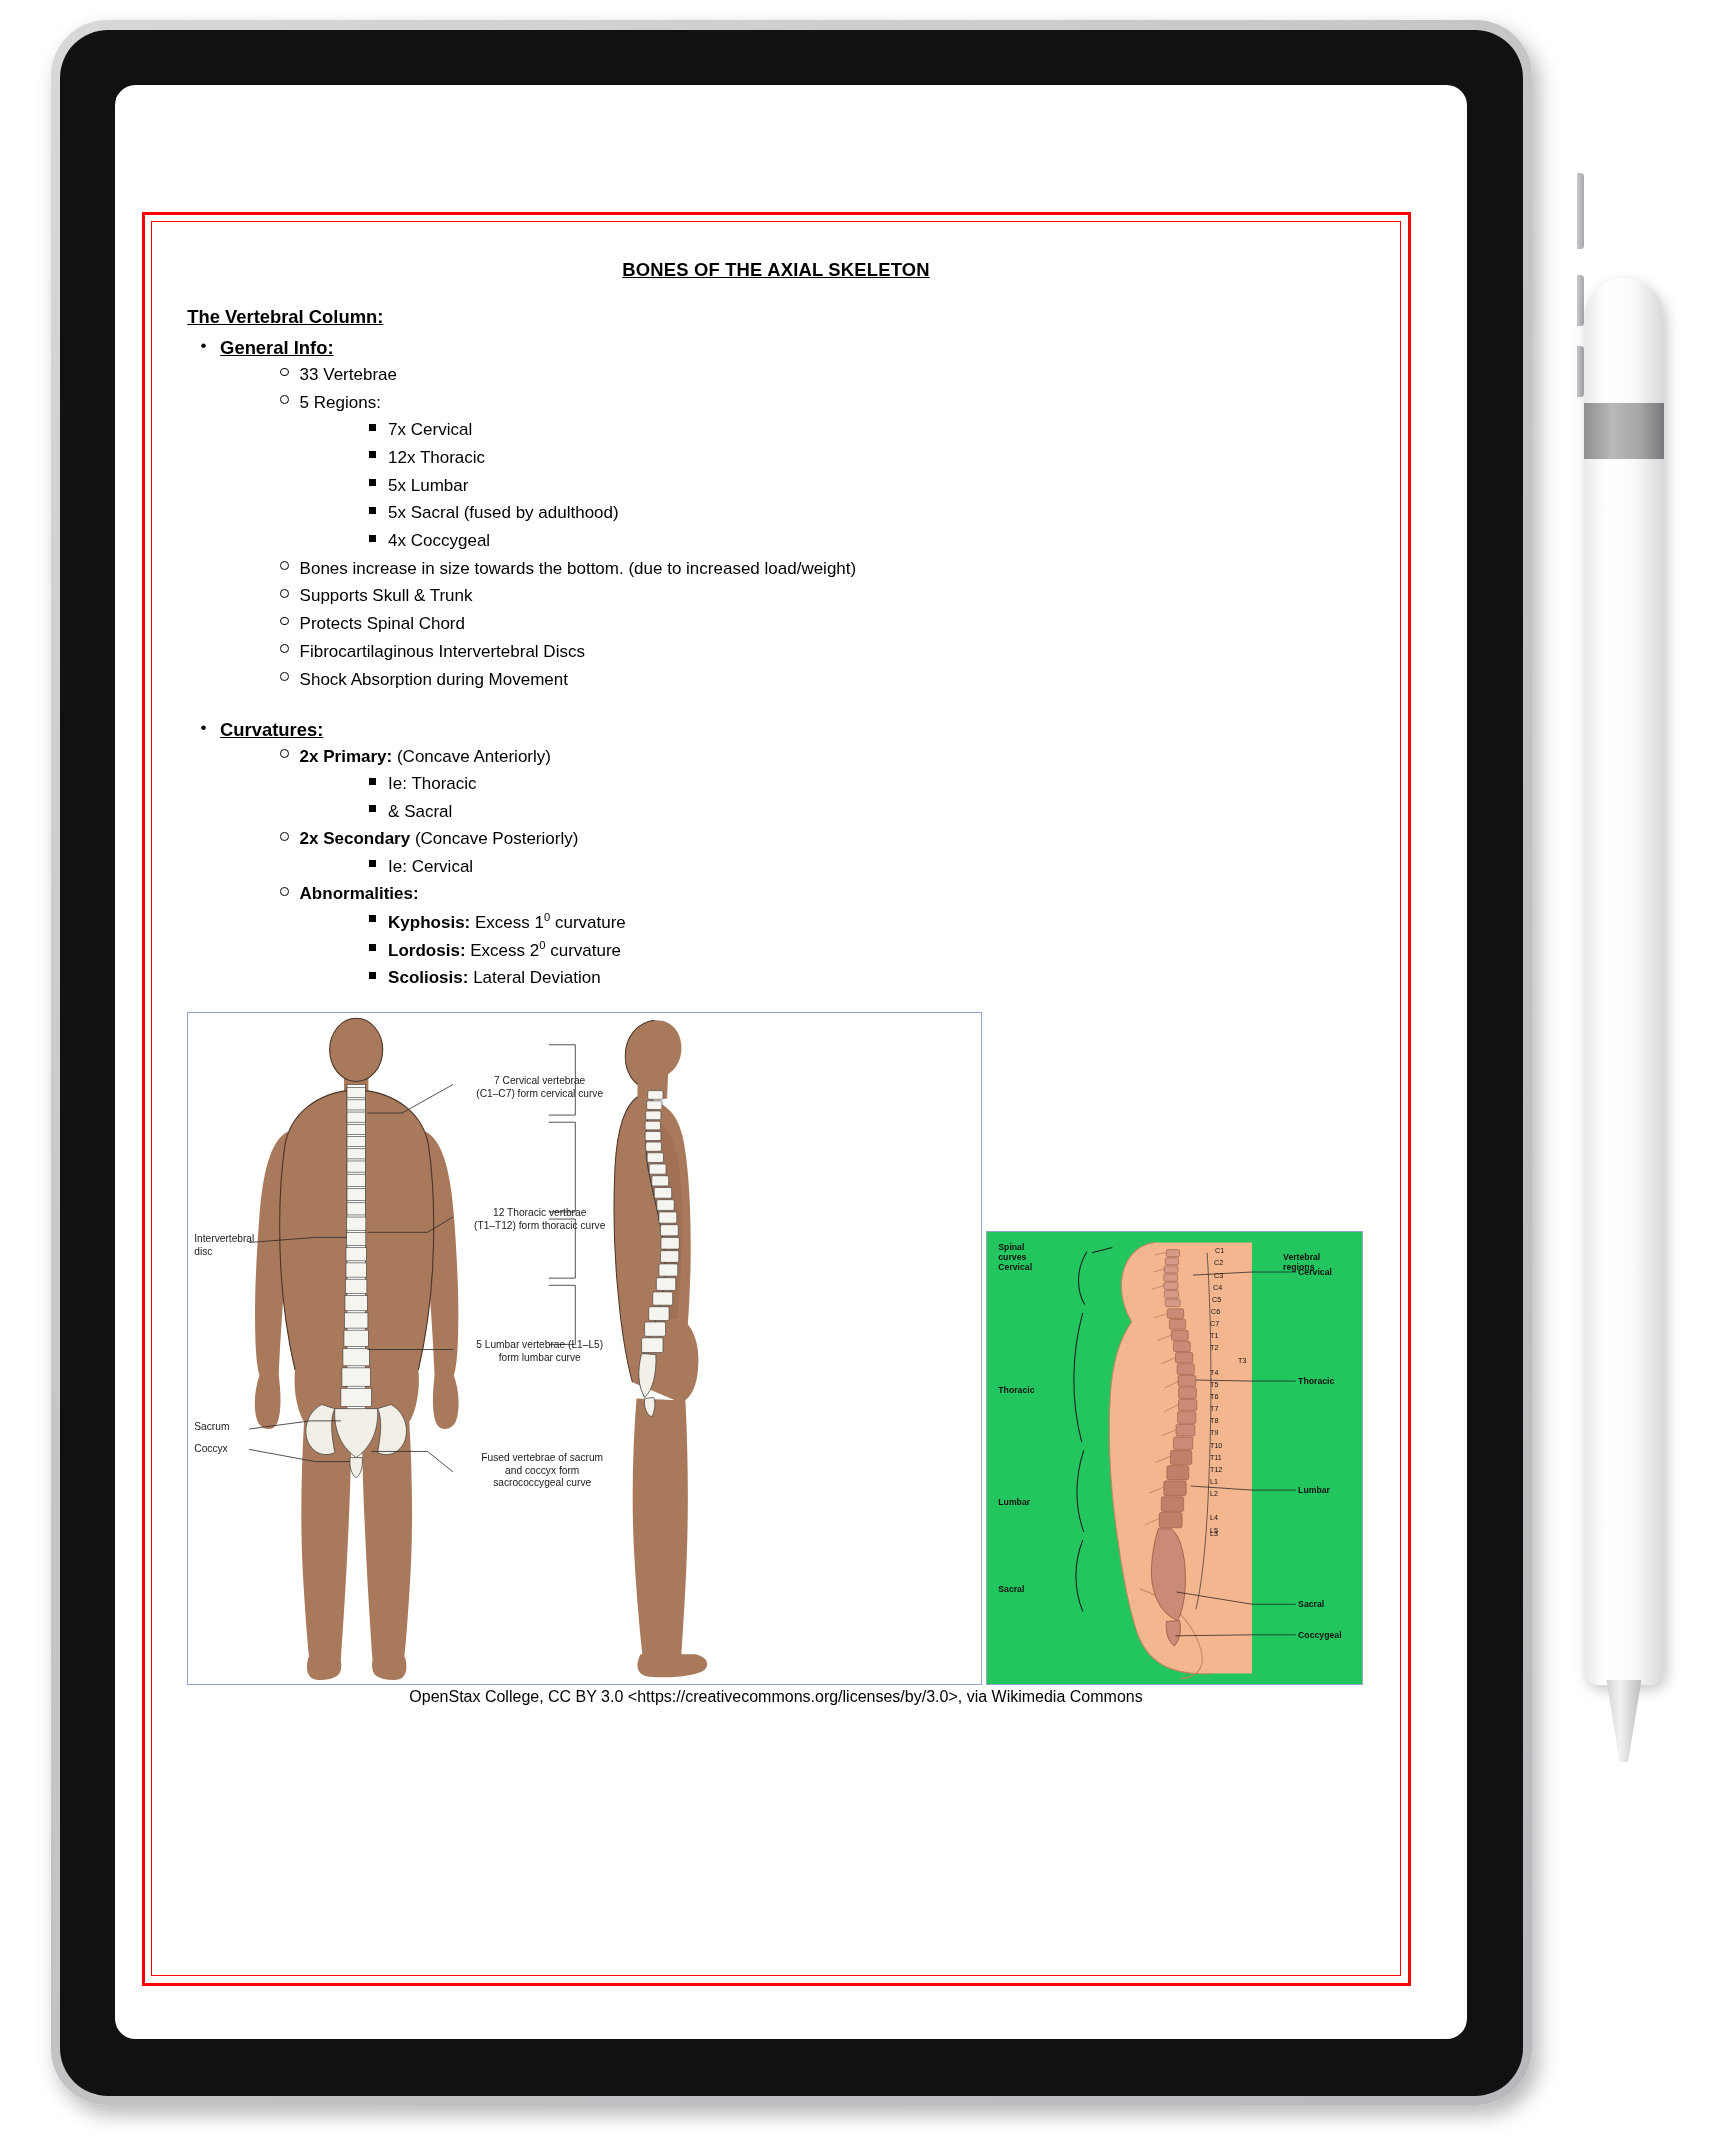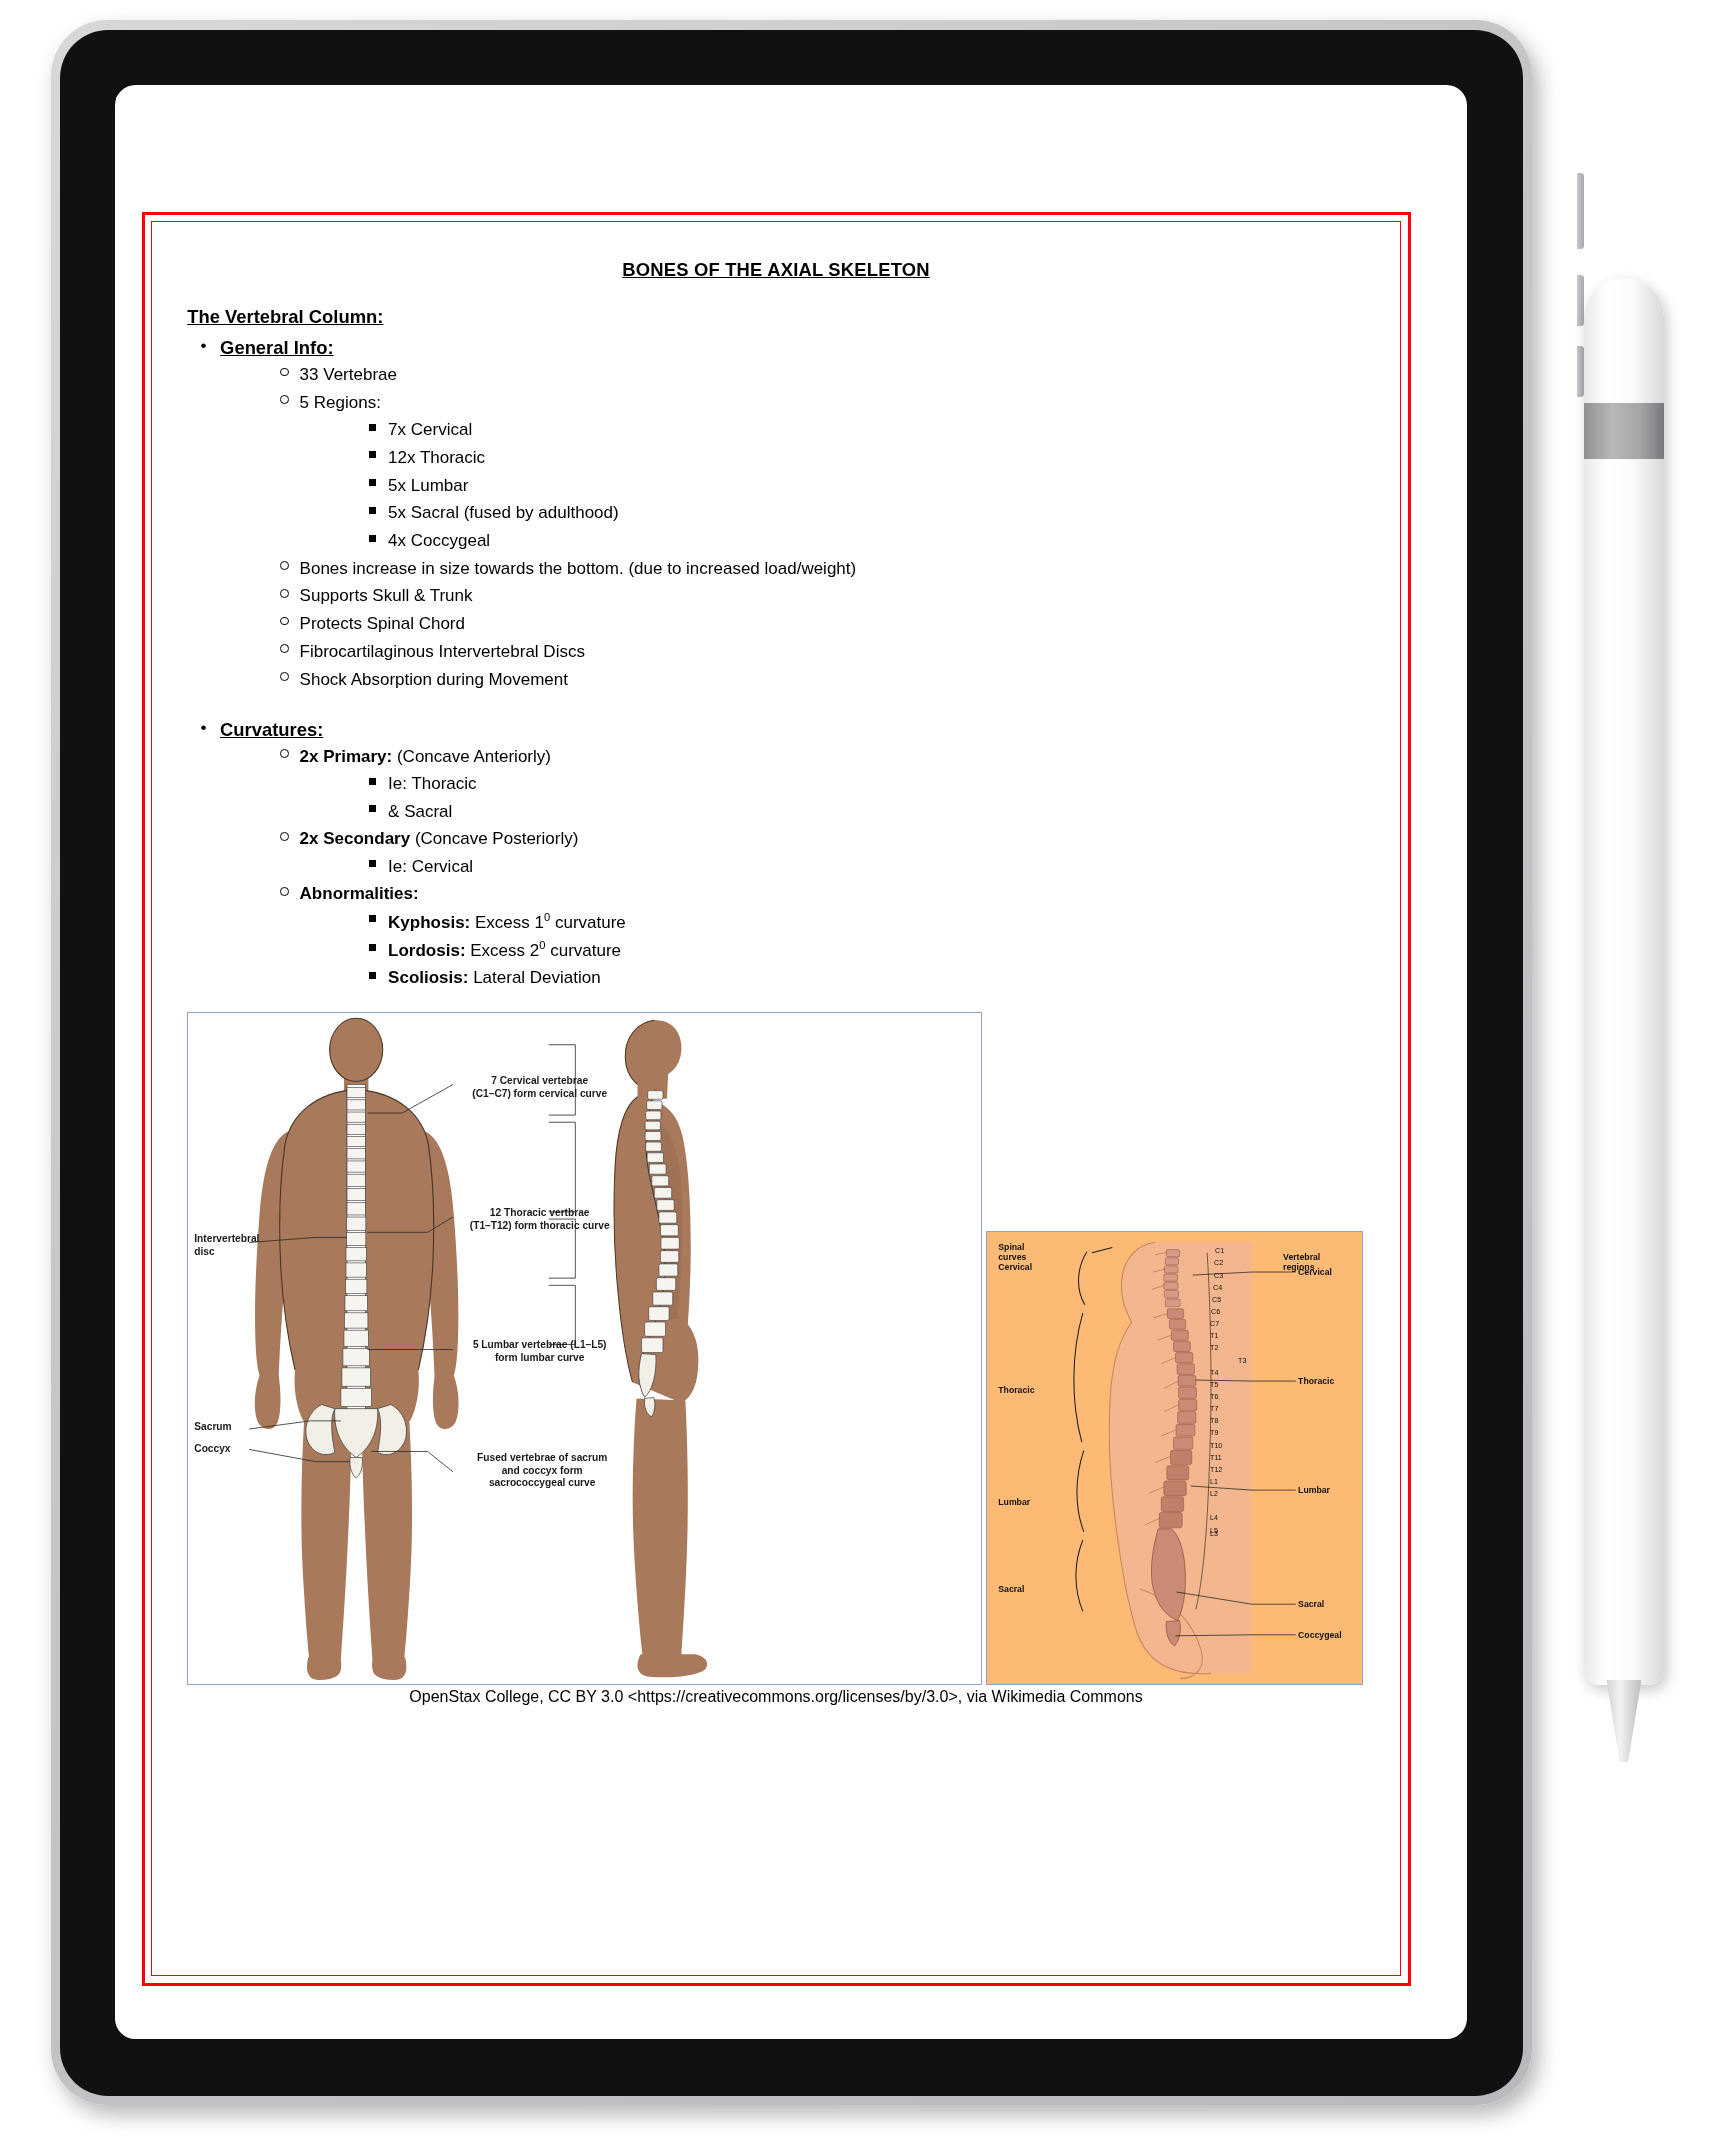--- a/index.html
+++ b/index.html
@@ -220,30 +220,29 @@
   #figure-left {
     position: absolute;
     left: 7.1px;
     top: 0;
     width: 795px;
     height: 673px;
     border: 1px solid #8fa4c8;
     background: #fff;
     box-sizing: border-box;
     overflow: hidden;
-    font-weight: bold;
   }
   #figure-right {
     position: absolute;
     left: 806px;
     top: 219px;
     width: 377px;
     height: 454px;
     border: 1px solid #8fa4c8;
-    background: #fdba74;
+    background: #22c55e;
     box-sizing: border-box;
     overflow: hidden;
   }
   #figure-caption {
     position: absolute;
     left: 0;
     top: 676px;
     width: 100%;
     text-align: center;
     font-size: 16px;

